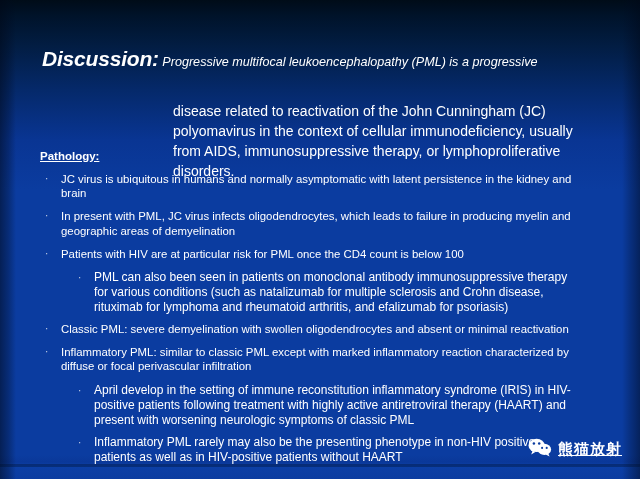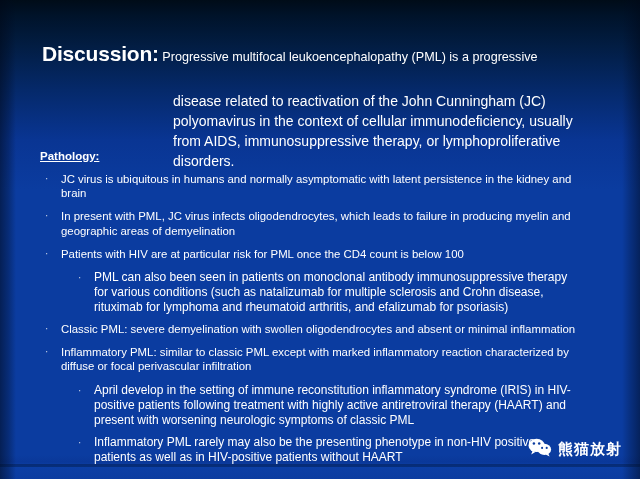--- a/index.html
+++ b/index.html
@@ -57,21 +57,22 @@
     width: 560px;
   }
   .title-word {
     font-size: 21px;
     font-weight: bold;
     letter-spacing: -0.2px;
     vertical-align: baseline;
   }
   .title-lead {
     font-size: 12.6px;
-    line-height: 14px;
+    line-height: 23px;
+    font-style: italic;
   }
   .title-rest {
     margin-left: 131px;
     font-size: 14px;
     line-height: 20px;
     width: 420px;
     margin-top: 27px;
   }
 
   
@@ -125,20 +126,21 @@
   .b1 .txt { padding-right: 8px; }
 
   
   .watermark {
     position: absolute;
     right: 18px;
     bottom: 18px;
     display: flex;
     align-items: center;
     gap: 6px;
+    text-decoration: underline;
   }
   .wechat-icon { display: block; }
   .wm-text {
     font-size: 15px;
     font-weight: bold;
     letter-spacing: 1px;
     color: #ffffff;
   }
 </style>
 </head>
@@ -174,21 +176,21 @@
       <span class="txt">Patients with HIV are at particular risk for PML once the CD4 count is below 100</span>
     </div>
 
     <div class="b2">
       <span class="mark">·</span>
       <span class="txt">PML can also been seen in patients on monoclonal antibody immunosuppressive therapy for various conditions (such as natalizumab for multiple sclerosis and Crohn disease, rituximab for lymphoma and rheumatoid arthritis, and efalizumab for psoriasis)</span>
     </div>
 
     <div class="b1">
       <span class="mark">·</span>
-      <span class="txt">Classic PML: severe demyelination with swollen oligodendrocytes and absent or minimal inflammation</span>
+      <span class="txt">Classic PML: severe demyelination with swollen oligodendrocytes and absent or minimal reactivation</span>
     </div>
 
     <div class="b1">
       <span class="mark">·</span>
       <span class="txt">Inflammatory PML: similar to classic PML except with marked inflammatory reaction characterized by diffuse or focal perivascular infiltration</span>
     </div>
 
     <div class="b2">
       <span class="mark">·</span>
       <span class="txt">April develop in the setting of immune reconstitution inflammatory syndrome (IRIS) in HIV-positive patients following treatment with highly active antiretroviral therapy (HAART) and present with worsening neurologic symptoms of classic PML</span>

